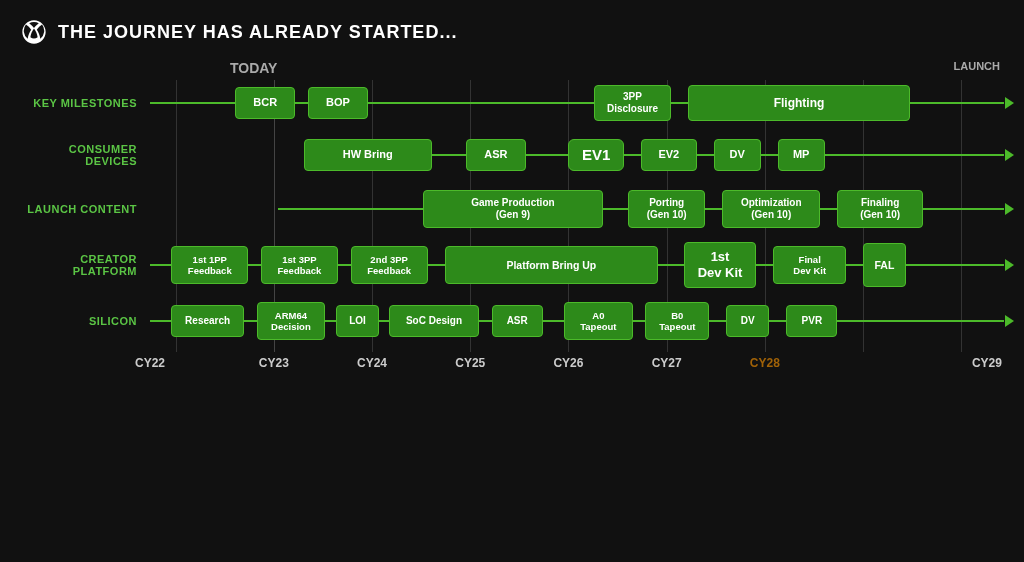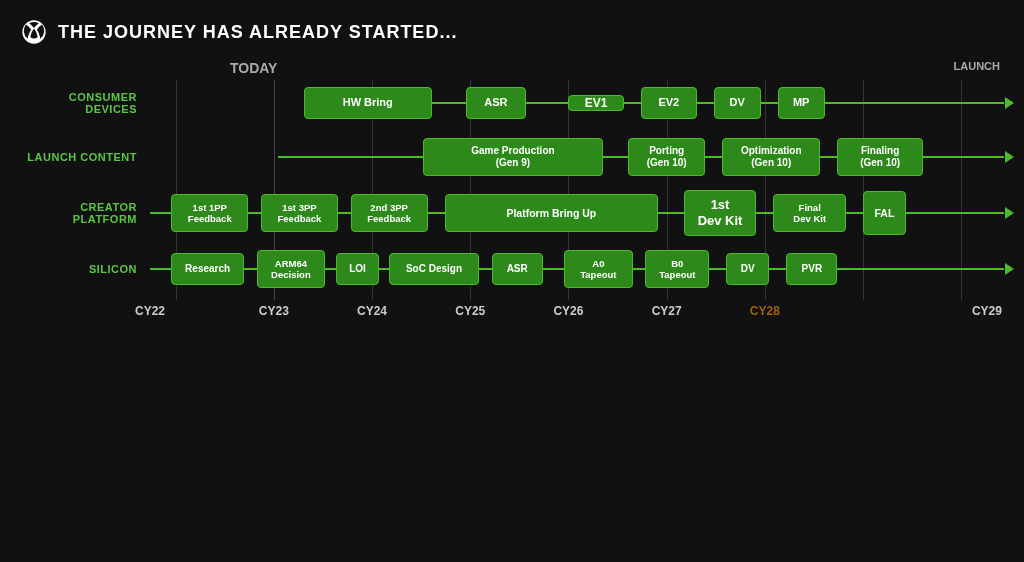--- a/index.html
+++ b/index.html
@@ -97,32 +97,47 @@
         <div style="position:absolute; left:14.5%; top:0; bottom:0; width:1px; background:#444;"></div>
         <div style="position:absolute; left:26%; top:0; bottom:0; width:1px; background:#333;"></div>
         <div style="position:absolute; left:37.5%; top:0; bottom:0; width:1px; background:#333;"></div>
         <div style="position:absolute; left:49%; top:0; bottom:0; width:1px; background:#333;"></div>
         <div style="position:absolute; left:60.5%; top:0; bottom:0; width:1px; background:#333;"></div>
         <div style="position:absolute; left:72%; top:0; bottom:0; width:1px; background:#333;"></div>
         <div style="position:absolute; left:83.5%; top:0; bottom:0; width:1px; background:#333;"></div>
         <div style="position:absolute; left:95%; top:0; bottom:0; width:1px; background:#333;"></div>
       </div>
 
+      <div class="row" style="position:relative; height:46px; display:flex; align-items:center; margin-bottom:6px;">
+        <span class="row-label" style="position:absolute; left:-130px; width:125px; color:#5bc545; font-size:11px; font-weight:700; text-align:right; padding-right:8px; letter-spacing:0.5px;">KEY MILESTONES</span>
+        <div style="position:relative; width:100%; height:46px; display:flex; align-items:center; z-index:2;">
+          <div style="position:absolute; height:2px; background:#4cba2a; left:0; right:0; top:50%; transform:translateY(-50%);"></div>
+          <div style="position:absolute; right:-10px; top:50%; transform:translateY(-50%); width:0; height:0; border-top:6px solid transparent; border-bottom:6px solid transparent; border-left:9px solid #4cba2a;"></div>
+
+          <div class="milestone-box" style="left:10%; width:7%; height:32px; font-size:11px;">BCR</div>
+
+          <div class="milestone-box" style="left:18.5%; width:7%; height:32px; font-size:11px;">BOP</div>
+
+          <div class="milestone-box" style="left:52%; width:9%; height:36px; font-size:10px;">3PP<br>Disclosure</div>
+
+          <div class="milestone-box" style="left:63%; width:26%; height:36px; font-size:12px; font-weight:700;">Flighting</div>
+        </div>
+      </div>
 
       <div class="row" style="position:relative; height:46px; display:flex; align-items:center; margin-bottom:6px;">
         <span class="row-label" style="position:absolute; left:-130px; width:125px; color:#5bc545; font-size:11px; font-weight:700; text-align:right; padding-right:8px; letter-spacing:0.5px;">CONSUMER DEVICES</span>
         <div style="position:relative; width:100%; height:46px; display:flex; align-items:center; z-index:2;">
           <div style="position:absolute; height:2px; background:#4cba2a; left:18%; right:0; top:50%; transform:translateY(-50%);"></div>
           <div style="position:absolute; right:-10px; top:50%; transform:translateY(-50%); width:0; height:0; border-top:6px solid transparent; border-bottom:6px solid transparent; border-left:9px solid #4cba2a;"></div>
 
           <div class="milestone-box" style="left:18%; width:15%; height:32px; font-size:11px;">HW Bring</div>
 
           <div class="milestone-box" style="left:37%; width:7%; height:32px; font-size:11px;">ASR</div>
 
-          <div class="milestone-box" style="left:49%; width:6.5%; height:16px; font-size:12px;">EV1</div>
+          <div class="milestone-box" style="left:49%; width:6.5%; height:32px; font-size:15px;border-radius:6px;">EV1</div>
 
           <div class="milestone-box" style="left:57.5%; width:6.5%; height:32px; font-size:11px;">EV2</div>
 
           <div class="milestone-box" style="left:66%; width:5.5%; height:32px; font-size:11px;">DV</div>
 
           <div class="milestone-box" style="left:73.5%; width:5.5%; height:32px; font-size:11px;">MP</div>
         </div>
       </div>
 
       <div class="row" style="position:relative; height:50px; display:flex; align-items:center; margin-bottom:6px;">

